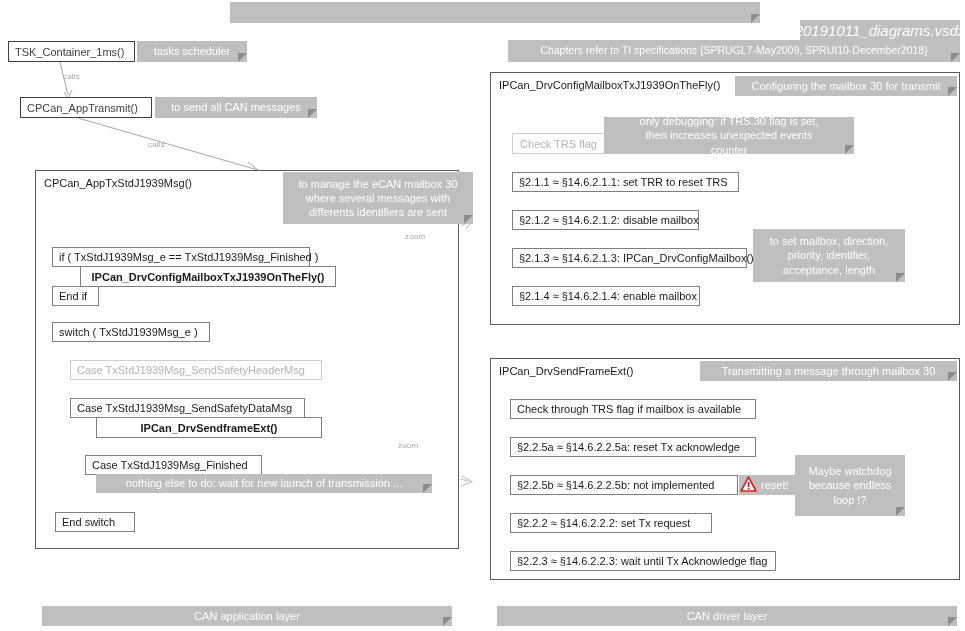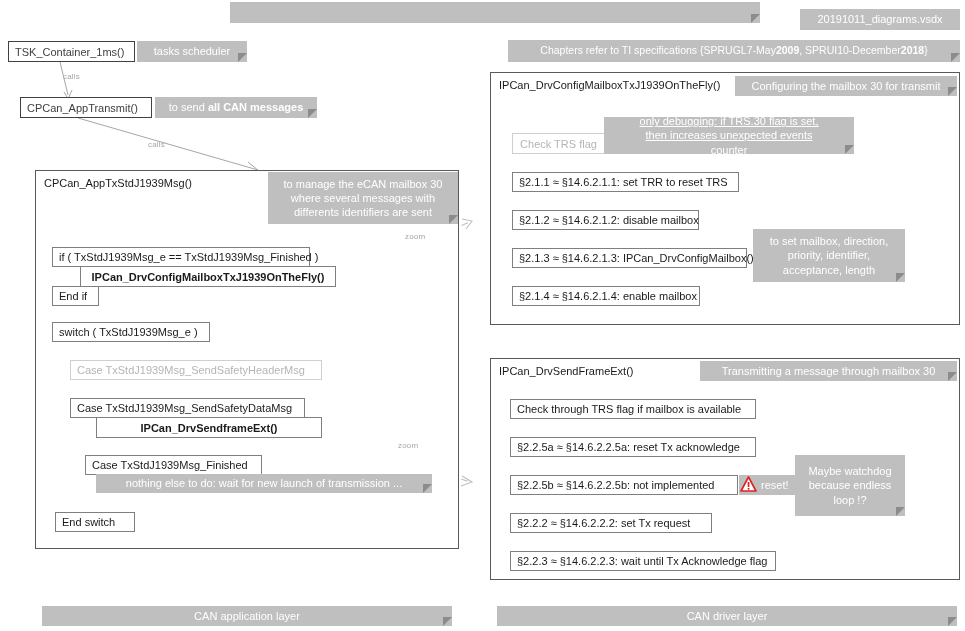--- a/index.html
+++ b/index.html
@@ -24,21 +24,21 @@
     position:absolute;right:-9px;bottom:0;
     width:0;height:0;
     border-left:9px solid #a6a6a6;
     border-bottom:9px solid transparent;
   }
   .callout .tail.inner{
     right:0px;bottom:-0px;
     border-left:9px solid #8c8c8c;
     border-bottom:9px solid transparent;
   }
-  .callout b{font-weight:bold;color:#ffffff;}
+  .callout b{font-weight:normal;color:#ffffff;}
 
   
   .box{
     position:absolute;box-sizing:border-box;
     background:#ffffff;border:1px solid #7f7f7f;
     display:flex;align-items:center;
     padding:2px 6px;white-space:nowrap;
     color:#1a1a1a;
   }
   .box.dark{border-color:#404040;}
@@ -82,21 +82,21 @@
   <path d="M462,219 L472,221 L466,229" stroke="#bfbfbf" stroke-width="1.1" fill="none"></path>
 
   <path d="M325,432 L410,462 L470,482" stroke="#bfbfbf" stroke-width="1.1" fill="none" stroke-dasharray="7,5"></path>
   <path d="M462,476 L472,482 L461,486" stroke="#bfbfbf" stroke-width="1.1" fill="none"></path>
 </svg>
 
 <div class="callout" style="left:230px;top:2px;width:530px;height:21px;font-size:10.5px;">
   <span class="tail inner"></span>
 </div>
 
-<div class="callout" style="left:800px;top:9px;width:160px;height:21px;font-size:11px;">
+<div class="callout" style="left:800px;top:20px;width:160px;height:21px;font-size:15px;font-style:italic;">
   <span>20191011_diagrams.vsdx</span>
 </div>
 
 <div class="box dark" style="left:8px;top:41px;width:127px;height:21px;color:#404040;">
   <span>TSK_Container_1ms()</span>
 </div>
 <div class="callout" style="left:137px;top:41px;width:110px;height:21px;text-align:center;">
   <span>tasks scheduler</span>
   <span class="tail inner"></span>
 </div>
@@ -119,21 +119,21 @@
   </span>
   <span class="tail inner"></span>
 </div>
 
 <div class="lbl" style="left:148px;top:140px;">calls</div>
 
 <div class="panel" style="left:35px;top:170px;width:424px;height:379px;">
   <div class="panel-title">CPCan_AppTxStdJ1939Msg()</div>
 </div>
 
-<div class="callout" style="left:268px;top:172px;width:190px;height:52px;padding:12px 8px;text-align:center;">
+<div class="callout" style="left:283px;top:172px;width:190px;height:52px;padding:12px 8px;text-align:center;">
   <span>to manage the eCAN mailbox 30 where several messages with differents identifiers are sent</span>
   <span class="tail inner"></span>
 </div>
 
 <div class="lbl" style="left:405px;top:232px;">zoom</div>
 
 <div class="box" style="left:52px;top:247px;width:258px;height:20px;">
   <span>if ( TxStdJ1939Msg_e == TxStdJ1939Msg_Finished )</span>
 </div>
 <div class="box bold center" style="left:80px;top:266px;width:256px;height:21px;">
@@ -177,21 +177,21 @@
 </div>
 
 <div class="callout" style="left:735px;top:76px;width:222px;height:20px;">
   <span>Configuring the mailbox 30 for transmit</span>
   <span class="tail inner"></span>
 </div>
 
 <div class="box muted" style="left:512px;top:133px;width:93px;height:21px;justify-content:center;">
   <span>Check TRS flag</span>
 </div>
-<div class="callout" style="left:604px;top:117px;width:250px;height:37px;padding:3px 24px;text-decoration:underline;">
+<div class="callout" style="left:604px;top:117px;width:250px;height:37px;padding:3px 24px;">
   <span>only debugging: if TRS.30 flag is set, then increases unexpected events counter</span>
   <span class="tail inner"></span>
 </div>
 
 <div class="box" style="left:512px;top:172px;width:227px;height:20px;">
   <span>§2.1.1 ≈ §14.6.2.1.1: set TRR to reset TRS</span>
 </div>
 <div class="box" style="left:512px;top:210px;width:187px;height:20px;">
   <span>§2.1.2 ≈ §14.6.2.1.2: disable mailbox</span>
 </div>

